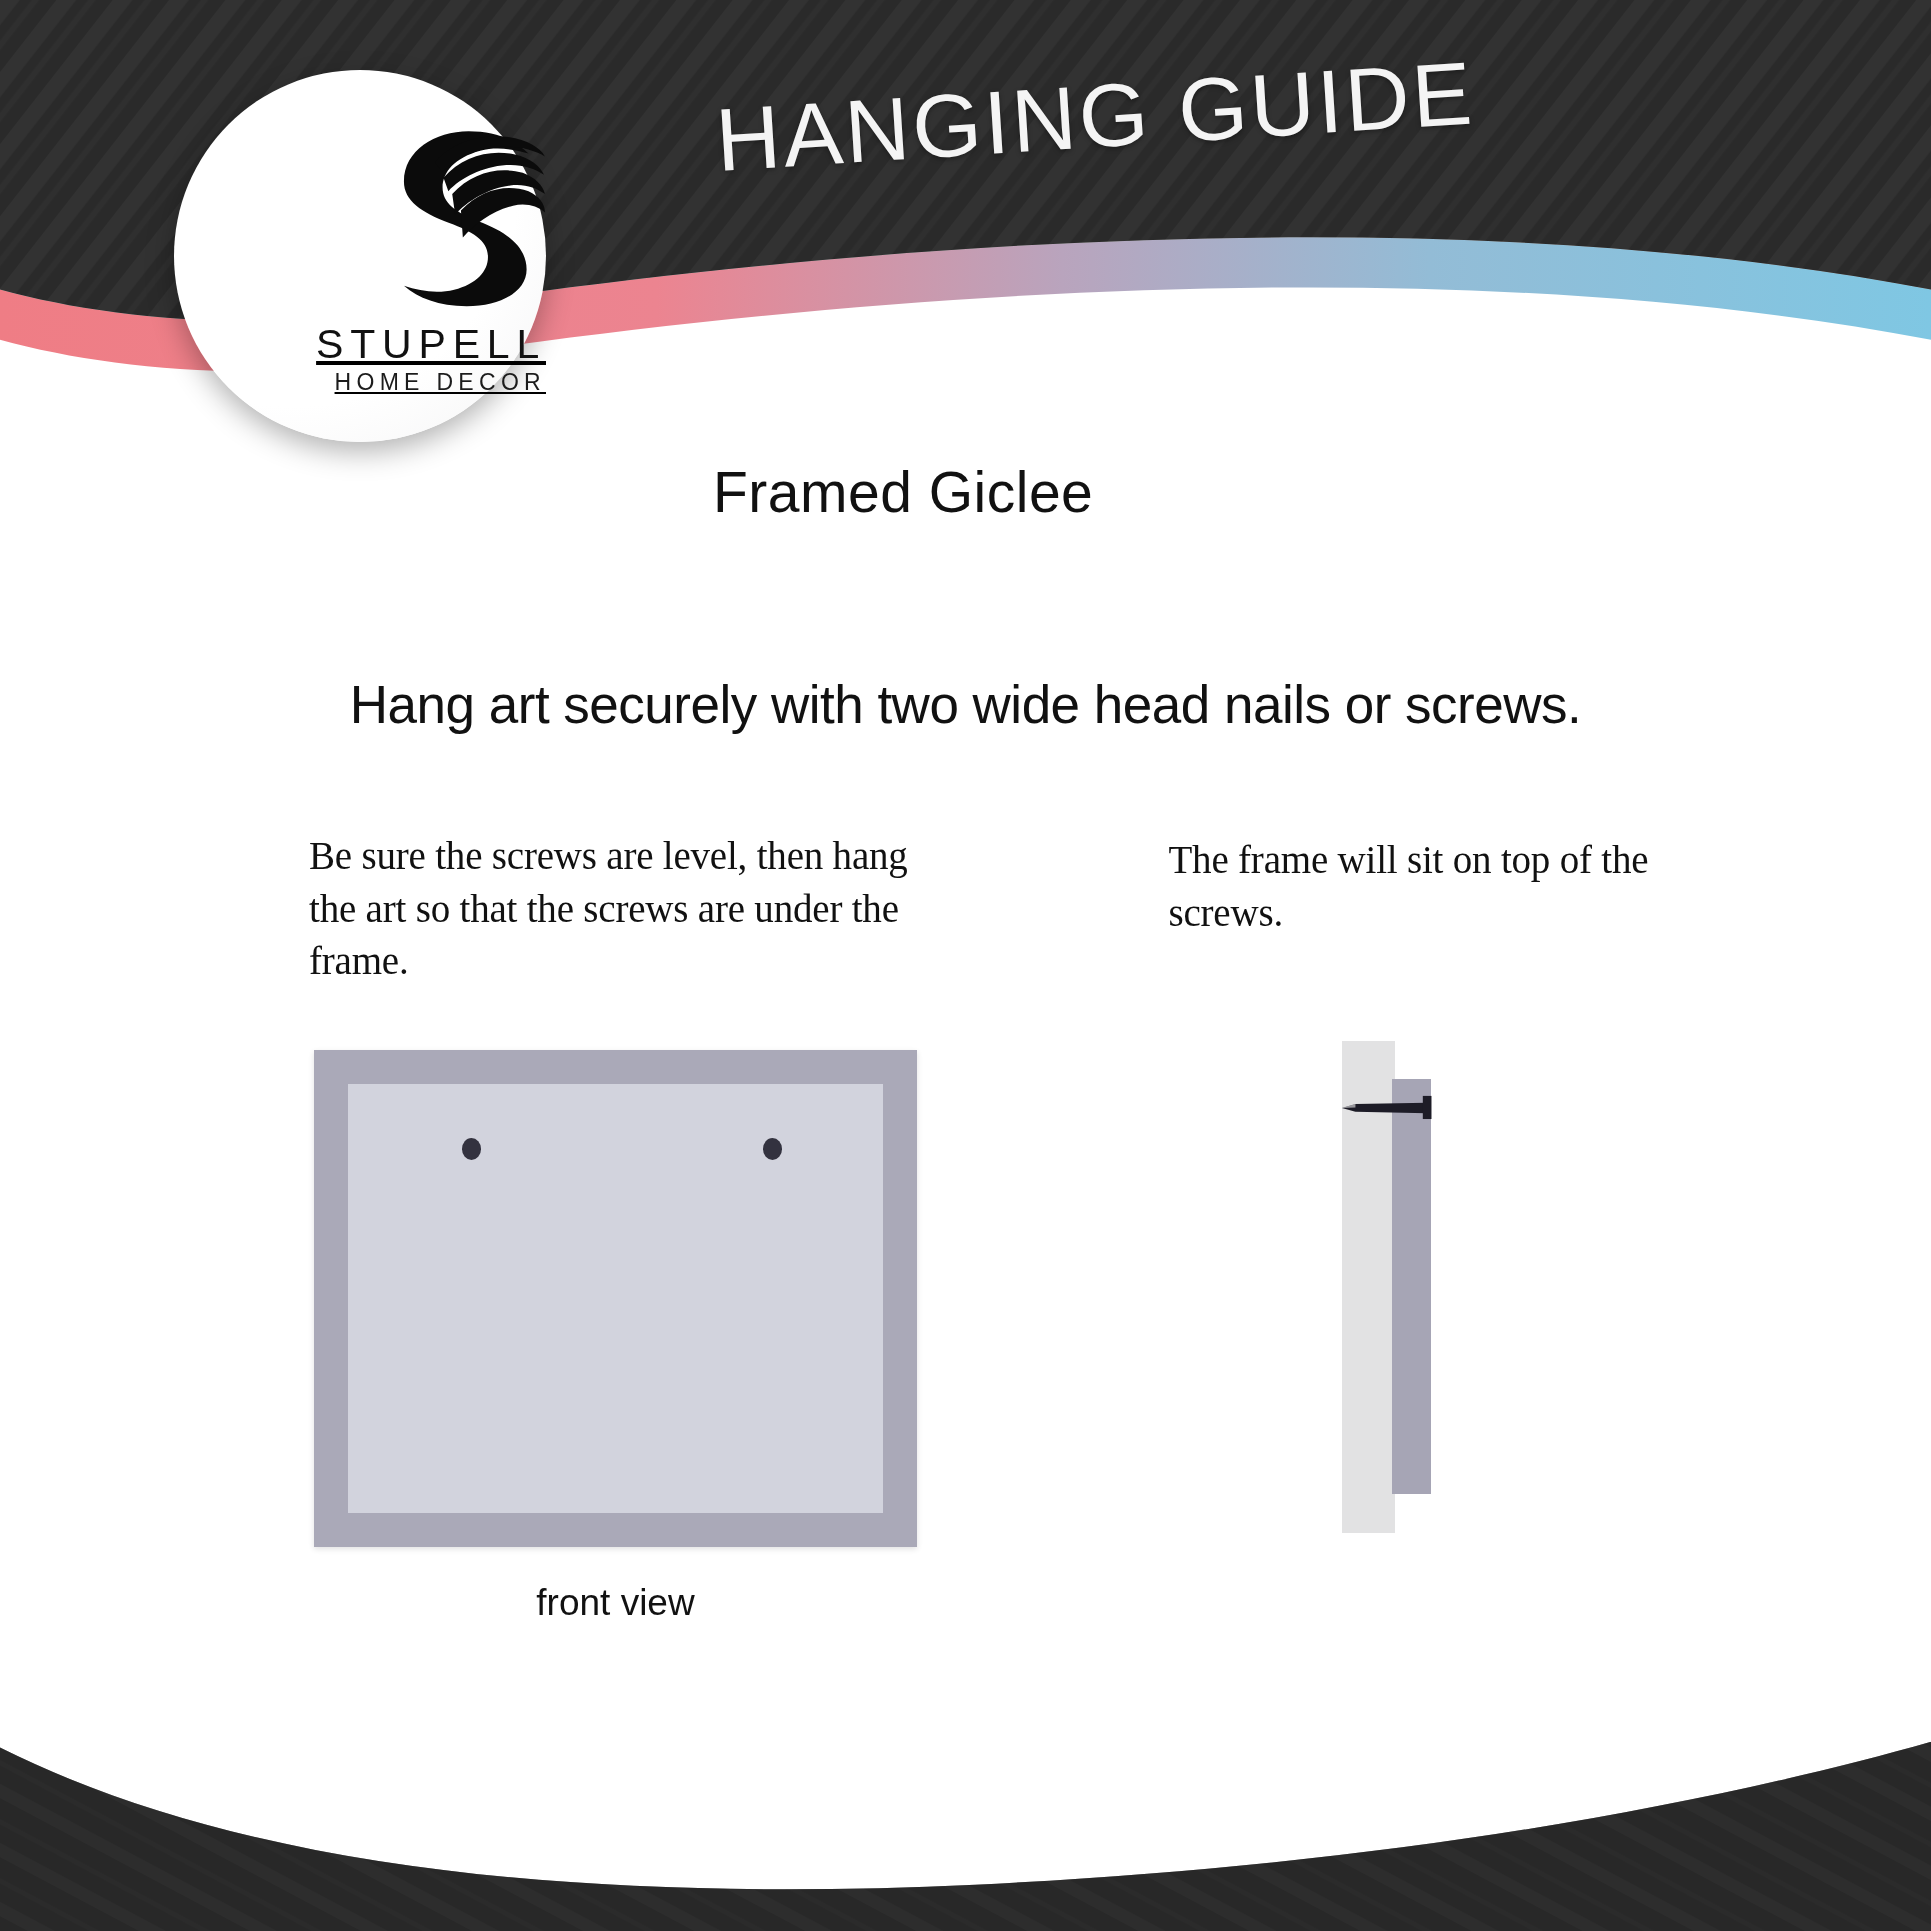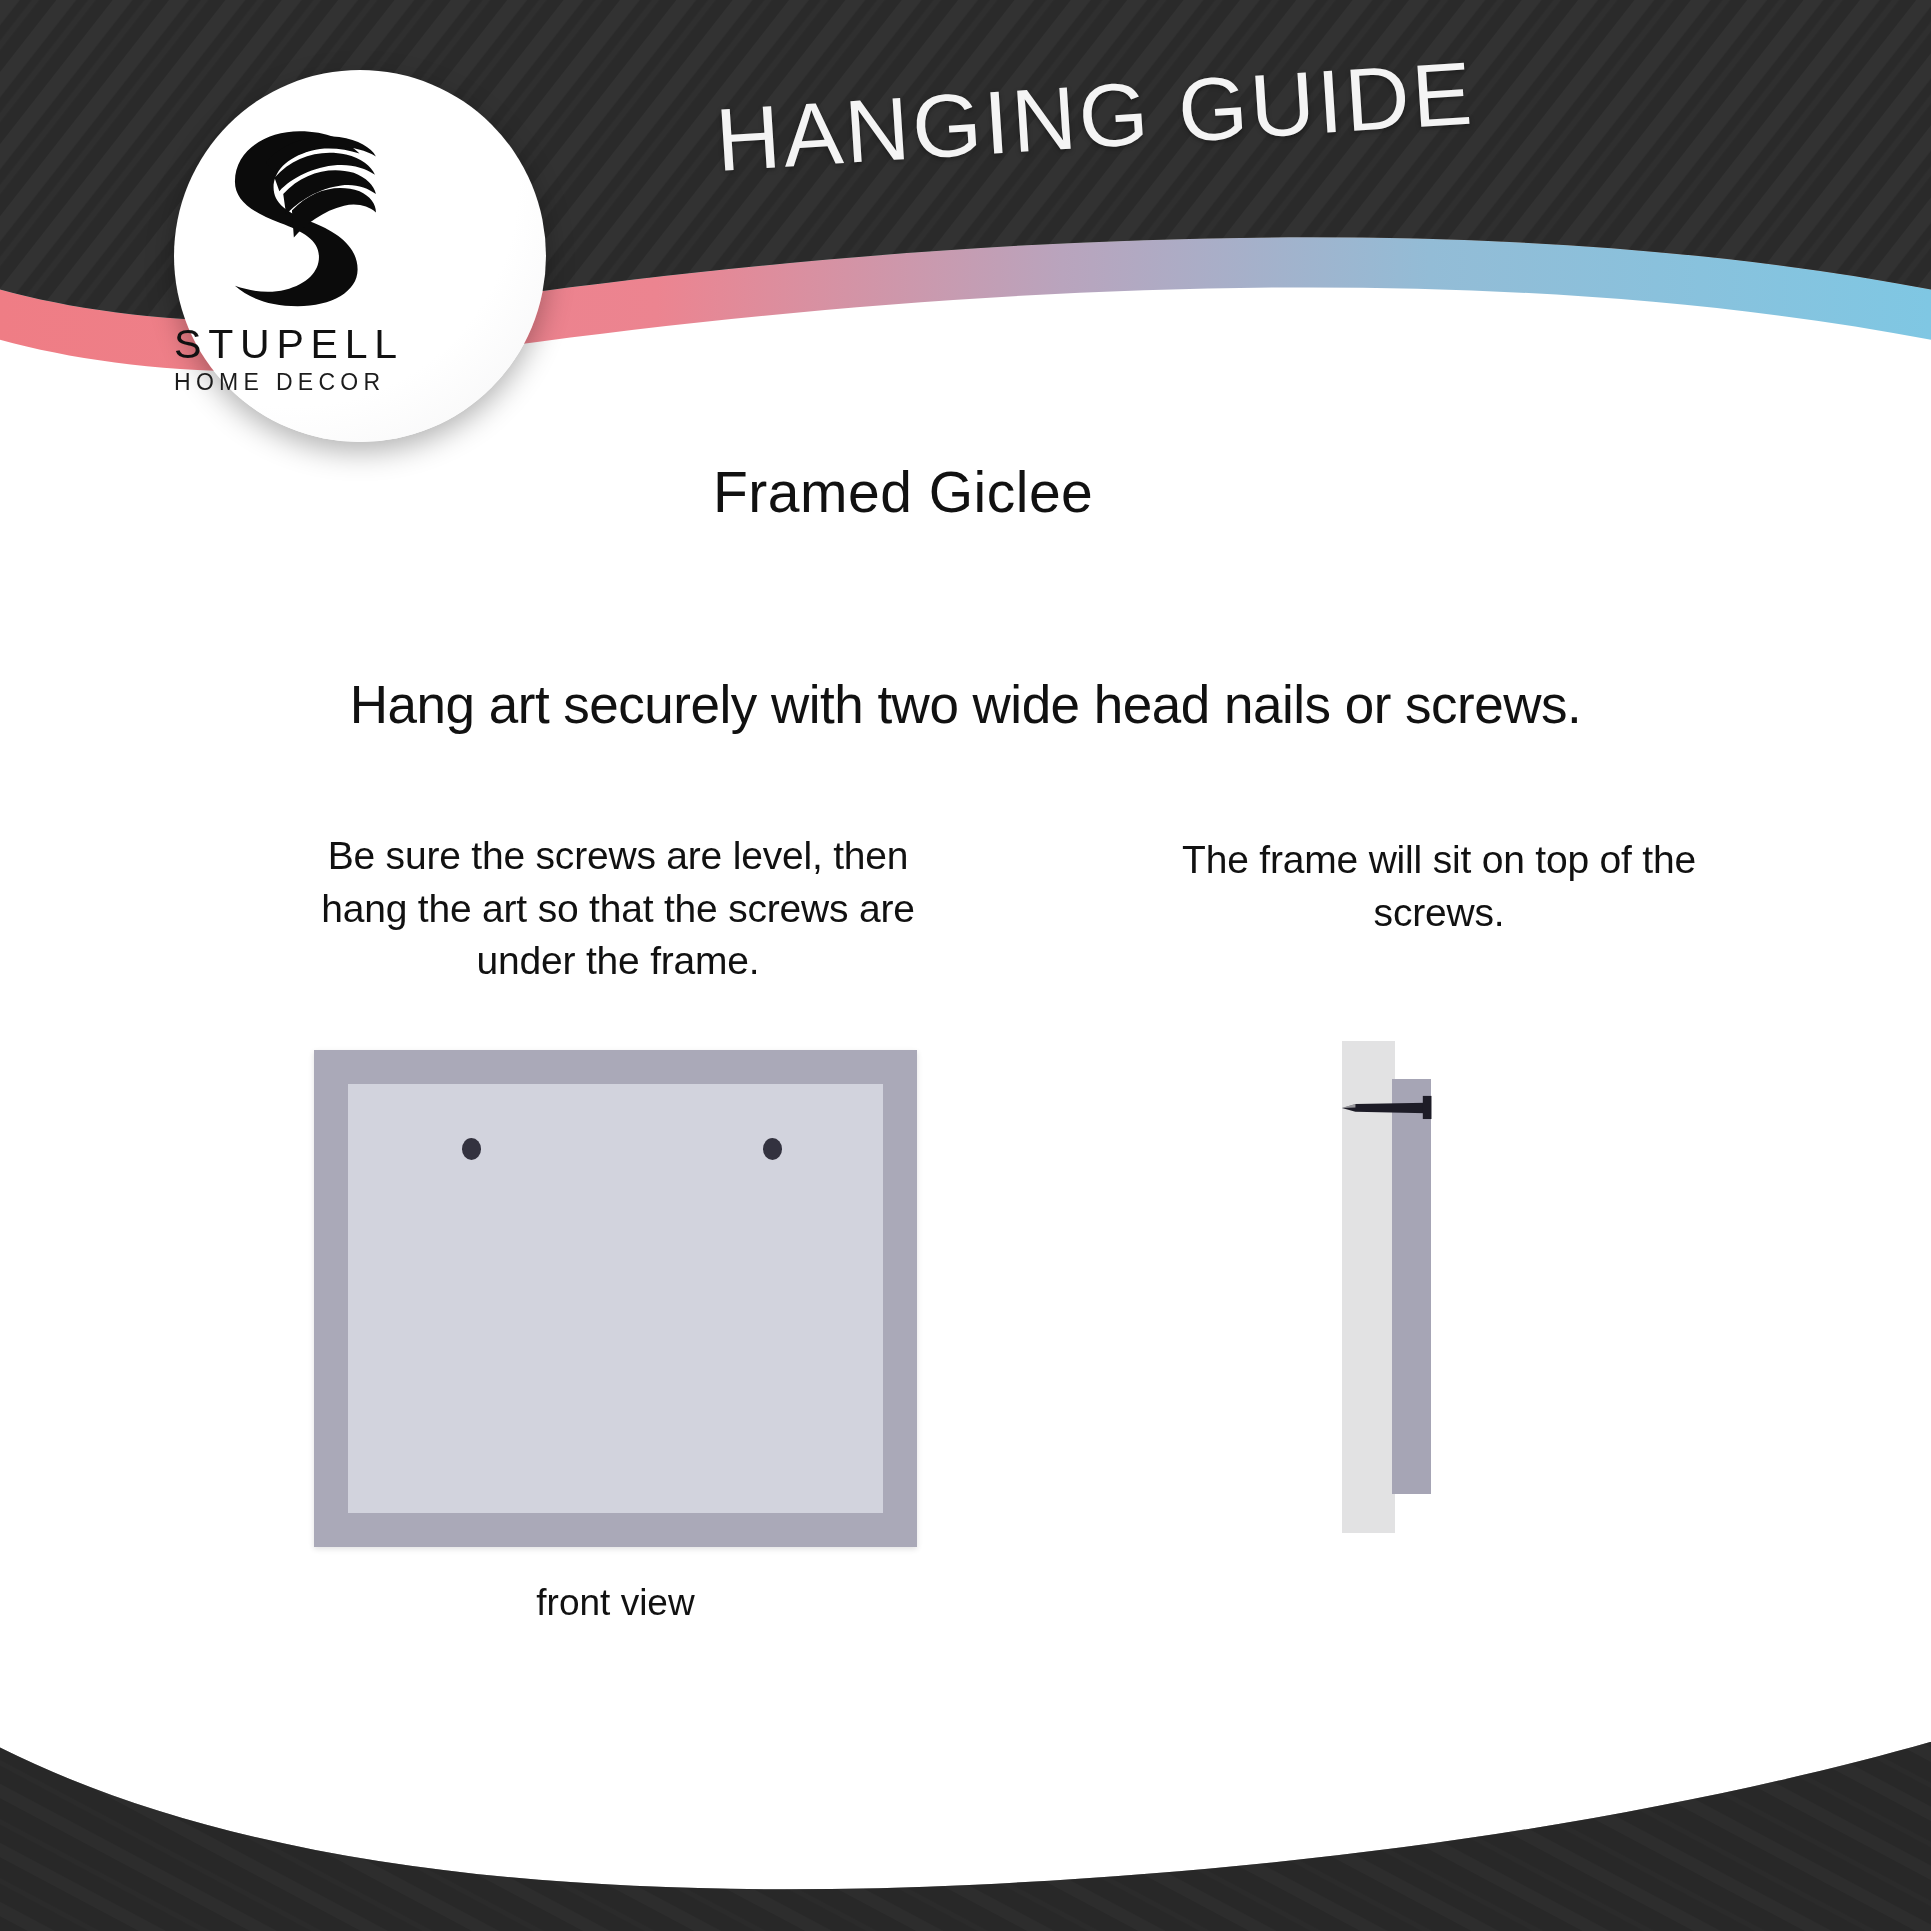--- a/index.html
+++ b/index.html
@@ -58,23 +58,24 @@
   .logo-badge {
     position:absolute;
     left:174px; top:70px;
     width:372px; height:372px;
     border-radius:50%;
     background:
       radial-gradient(circle at 32% 30%, #ffffff 0%, #ffffff 62%, #f3f3f4 100%);
     box-shadow:0 9.7px 29px rgba(0,0,0,.30);
     display:flex;
     flex-direction:column;
-    align-items:flex-start;
+    align-items:flex-end;
     justify-content:flex-start;
     padding-top:42px;
+    text-decoration:underline;
   }
   .logo-mark { width:203px; height:198px; }
   .logo-name {
     font-size:41px;
     letter-spacing:6.8px;
     color:#111;
     font-weight:400;
     margin-top:13.5px;
     line-height:1;
   }
@@ -110,23 +111,24 @@
 
   
   .col { position:absolute; }
   .col-front { left:193px; top:830px; width:850px; }
   .col-side  { left:1101px; top:830px; width:676px; }
 
   .caption {
     font-size:39px;
     line-height:1.35;
     color:#111;
-    text-align:center;
+    text-align:left;
     font-weight:400;
     letter-spacing:-0.2px;
+    font-family:Liberation Serif, serif;
   }
   .caption-front { width:618px; margin:0 auto; }
   .caption-side  { width:541px; margin:4px auto; }
 
   
   .front-frame {
     position:absolute;
     left:314px; top:1050px;
     width:603px; height:497px;
     background:#aaa9b8;

